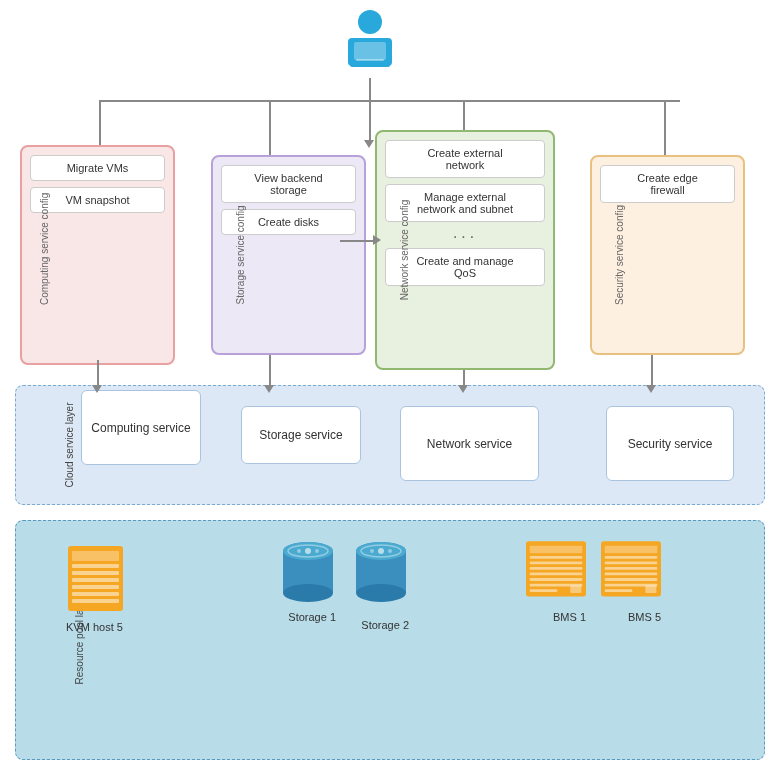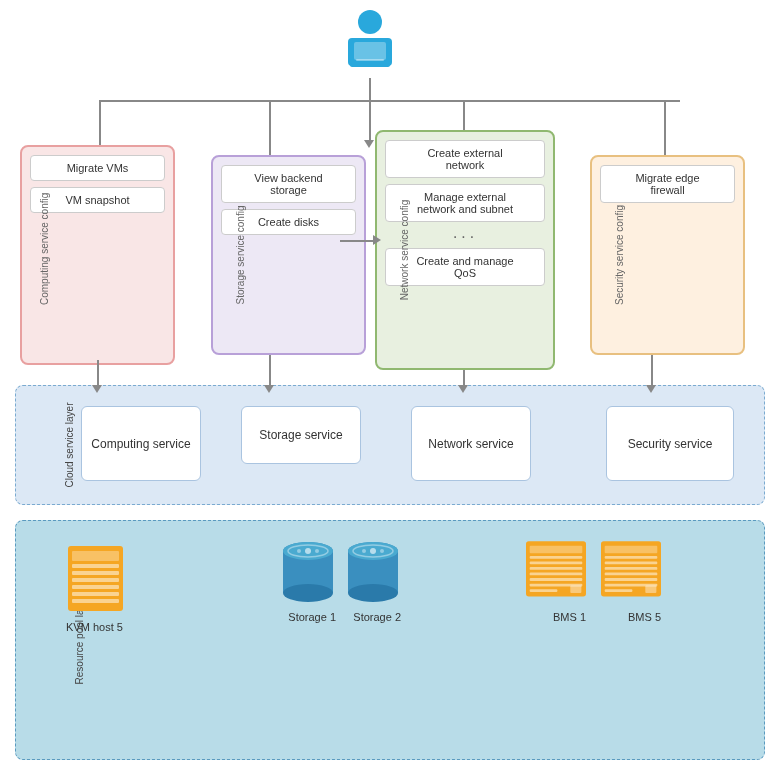--- a/index.html
+++ b/index.html
@@ -219,35 +219,35 @@
     <div class="config-item">Manage external network and subnet</div>
     <div class="dots">···</div>
     <div class="config-item">Create and manage QoS</div>
   </div>
 
   <div style="position:absolute; top:240px; left:340px; width:35px; height:2px; background:#888;"></div>
   <div style="position:absolute; top:235px; left:373px; width:0; height:0; border-top:5px solid transparent; border-bottom:5px solid transparent; border-left:8px solid #888;"></div>
 
   <div class="config-panel security-config">
     <div style="position:absolute; left:-28px; top:50%; transform:translateY(-50%) rotate(-90deg); font-size:10px; color:#666; white-space:nowrap; transform-origin:center; width:110px; text-align:center;">Security service config</div>
-    <div class="config-item">Migrate edge firewall</div>
+    <div class="config-item">Create edge firewall</div>
   </div>
 
   <div class="cloud-service-layer">
     <div style="position:absolute; left:8px; top:50%; transform:translateY(-50%) rotate(-90deg); font-size:10px; color:#444; white-space:nowrap; transform-origin:center; width:90px; text-align:center;">Cloud service layer</div>
 
-    <div class="service-box" style="left:65px; top:20px; width:120px; height:75px;">
+    <div class="service-box" style="left:65px; top:4px; width:120px; height:75px;">
       <span>Computing service</span>
     </div>
 
     <div class="service-box" style="left:225px; top:20px; width:120px; height:58px;">
       <span>Storage service</span>
     </div>
 
-    <div class="service-box" style="left:395px; top:20px; width:120px; height:75px;">
+    <div class="service-box" style="left:384px; top:20px; width:139px; height:75px;">
       <span>Network service</span>
     </div>
 
     <div class="service-box" style="left:590px; top:20px; width:128px; height:75px;">
       <span>Security service</span>
     </div>
   </div>
 
   <div style="position:absolute; top:365px; left:97px; width:2px; height:22px; background:#888;"></div>
   <div style="position:absolute; top:385px; left:92px; width:0; height:0; border-left:5px solid transparent; border-right:5px solid transparent; border-top:8px solid #888;"></div>
@@ -286,21 +286,21 @@
         <ellipse cx="27" cy="52" rx="25" ry="9" fill="#2a7aaa"></ellipse>
         <ellipse cx="27" cy="10" rx="25" ry="9" fill="#4aaad0"></ellipse>
         <ellipse cx="27" cy="10" rx="20" ry="6" fill="none" stroke="#fff" stroke-width="1.5" opacity="0.4"></ellipse>
         <circle cx="27" cy="10" r="3" fill="#fff" opacity="0.6"></circle>
         <circle cx="18" cy="10" r="2" fill="#fff" opacity="0.4"></circle>
         <circle cx="36" cy="10" r="2" fill="#fff" opacity="0.4"></circle>
       </svg>
       <span style="margin-top:5px; font-size:11px;">Storage 1</span>
     </div>
 
-    <div class="resource-item" style="left:330px; top:20px;">
+    <div class="resource-item" style="left:338px; top:20px;gap:8px;">
       <svg class="storage-drum" viewBox="0 0 55 65">
         <ellipse cx="27" cy="10" rx="25" ry="9" fill="#3a8fbf"></ellipse>
         <rect x="2" y="10" width="50" height="42" fill="#3a8fbf"></rect>
         <ellipse cx="27" cy="52" rx="25" ry="9" fill="#2a7aaa"></ellipse>
         <ellipse cx="27" cy="10" rx="25" ry="9" fill="#4aaad0"></ellipse>
         <ellipse cx="27" cy="10" rx="20" ry="6" fill="none" stroke="#fff" stroke-width="1.5" opacity="0.4"></ellipse>
         <circle cx="27" cy="10" r="3" fill="#fff" opacity="0.6"></circle>
         <circle cx="18" cy="10" r="2" fill="#fff" opacity="0.4"></circle>
         <circle cx="36" cy="10" r="2" fill="#fff" opacity="0.4"></circle>
       </svg>

